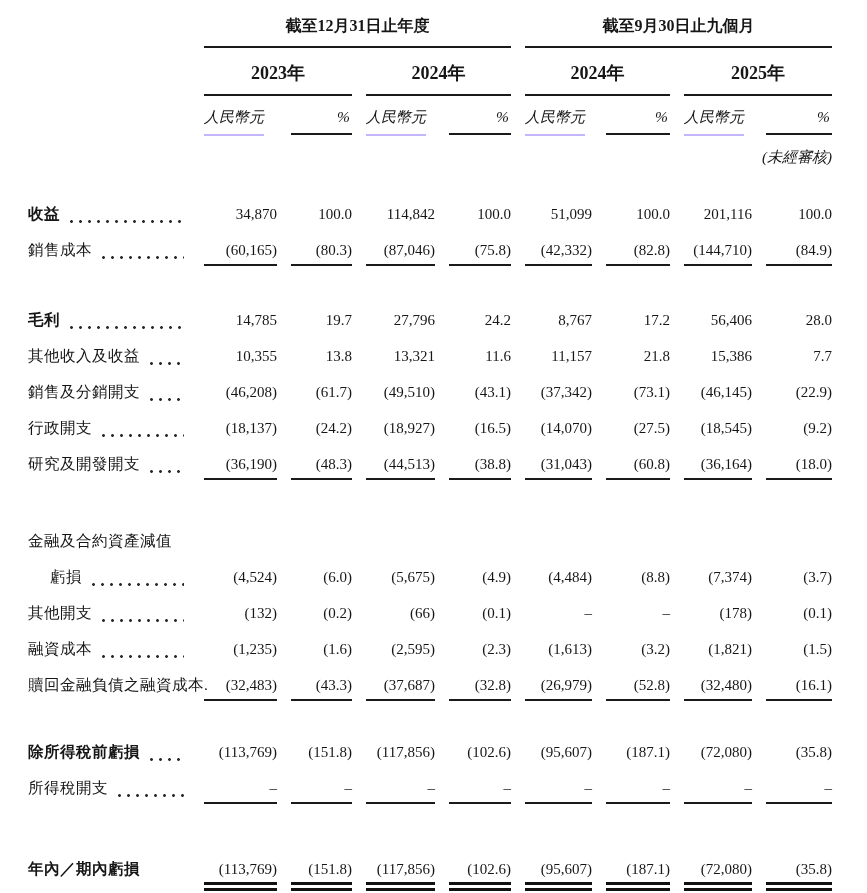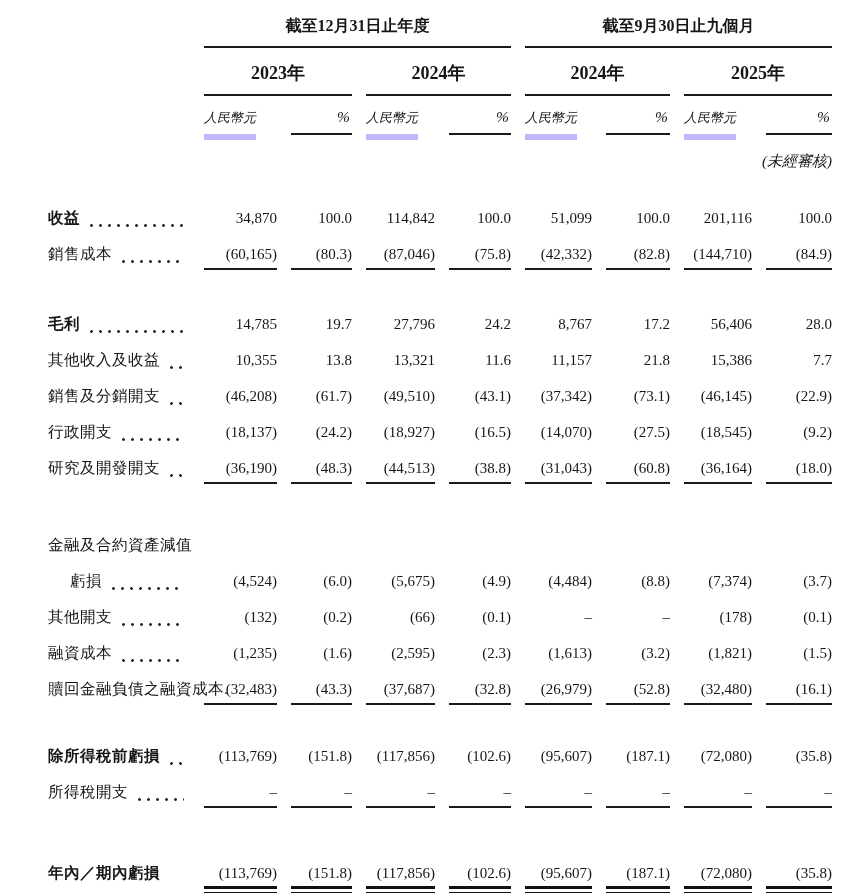--- a/index.html
+++ b/index.html
@@ -33,42 +33,42 @@
     text-align: center;
     font-weight: bold;
     font-size: 18px;
     border-bottom: 2px solid #1a1a1a;
     padding: 13px 0 9px 0;
   }
   td.cur { padding-left: 14px; text-align: left; }
   .cur-i {
     display: inline-block;
     font-style: italic;
-    font-size: 13px;
-    border-bottom: 6px solid #c4b5fd;
+    font-size: 15px;
+    border-bottom: 2px solid #c4b5fd;
     padding: 12px 0 7px 0;
     white-space: nowrap;
   }
   td.pct { padding-left: 14px; }
   .pct-i {
     display: block;
     text-align: right;
     font-style: italic;
     font-size: 15.5px;
     border-bottom: 2px solid #1a1a1a;
     padding: 12px 2px 7px 0;
   }
   td.note { text-align: center; font-style: italic; font-size: 15px; }
   tr.note-row-1 td { padding-top: 13px; }
   tr.note-row-2 td { padding-top: 12px; text-align: right; }
 
   
   tr.data td { padding-top: 15px; font-size: 15px; }
   td.lblc { overflow: visible; }
-  .lblwrap { display: flex; align-items: flex-start; white-space: nowrap; margin-left: 20px; }
+  .lblwrap { display: flex; align-items: flex-start; white-space: nowrap; }
   .lbl { font-size: 15.5px; letter-spacing: 0.5px; }
   tr.data.b .lbl { font-weight: bold; }
   .ind .lblwrap { padding-left: 22px; }
   .leader {
     flex: 1 1 auto;
     min-width: 0;
     height: 5px;
     align-self: flex-end;
     margin: 0 6px 1px 7px;
     background-image: radial-gradient(circle, #2a2a2a 1.2px, transparent 1.6px);

